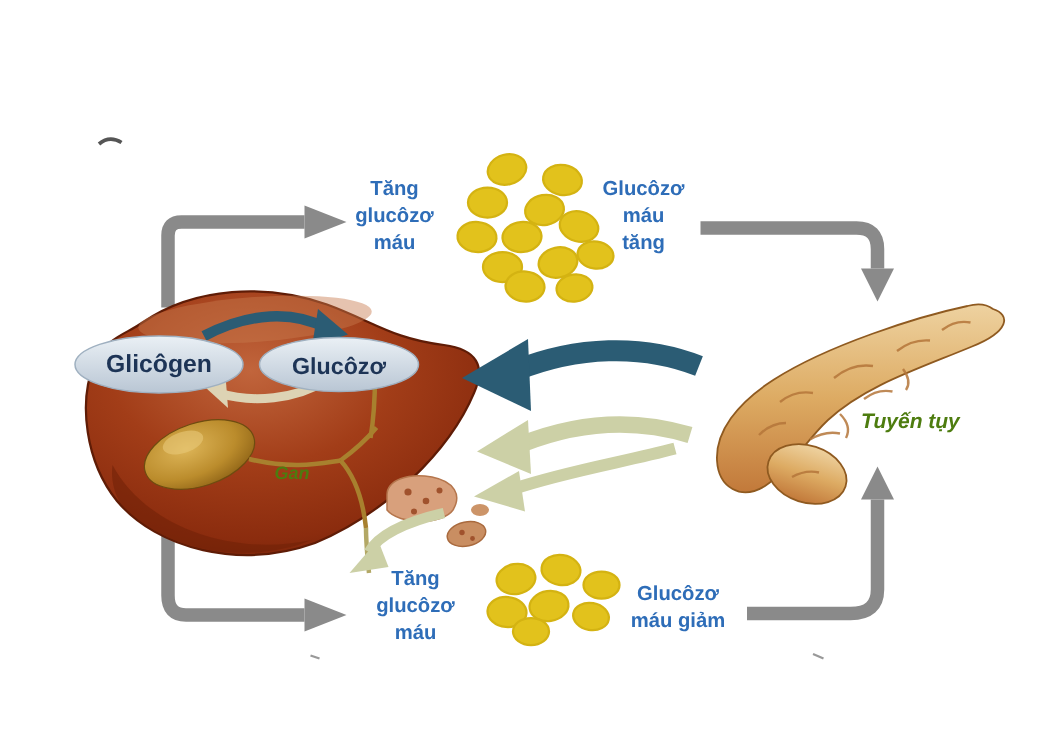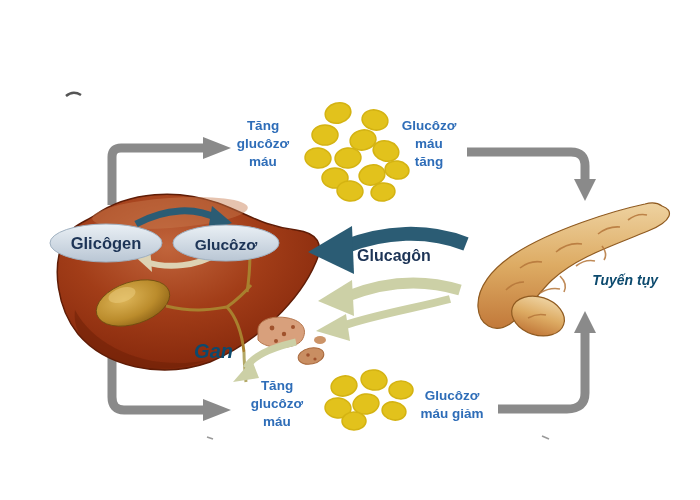--- a/index.html
+++ b/index.html
@@ -17,23 +17,23 @@
   .glicogen{left:54px;top:233px;width:104px;font-size:16.5px;}
   .glucozo{left:176px;top:235px;width:100px;font-size:15.5px;}
   .glucagon{left:348px;top:245px;width:92px;font-size:16px;}
   .insulin{left:347px;top:281px;width:80px;font-size:15px;color:#4489bd;}
   .tang{left:231px;top:117px;width:64px;}
   .gmtang{left:396px;top:117px;width:66px;}
   .giam{left:244px;top:377px;width:66px;}
   .gmgiam{left:407px;top:387px;width:90px;}
   .organ-lbl{
     position:absolute;font-style:italic;font-weight:600;
-    color:#0c4a6e;text-align:right;
+    color:#4d7c0f;text-align:left;
   }
-  .gan{left:183px;top:340px;width:50px;font-size:20px;}
+  .gan{left:183px;top:308px;width:50px;font-size:12px;}
   .tuyentuy{left:574px;top:272px;width:84px;font-size:14px;}
 </style>
 </head>
 <body>
 
 <div class="stage">
 
 <svg width="700" height="500" viewBox="0 0 700 500">
   <defs>
     <radialGradient id="liverGrad" cx="42%" cy="30%" r="80%">
@@ -177,21 +177,20 @@
 </svg>
 
 <div class="lbl blue tang">Tăng
 glucôzơ
 máu</div>
 <div class="lbl blue gmtang">Glucôzơ
 máu
 tăng</div>
 <div class="lbl navy glicogen">Glicôgen</div>
 <div class="lbl navy glucozo">Glucôzơ</div>
-<div class="lbl navy glucagon">Glucagôn</div>
 <div class="organ-lbl gan">Gan</div>
 <div class="organ-lbl tuyentuy">Tuyến tụy</div>
 <div class="lbl blue giam">Tăng
 glucôzơ
 máu</div>
 <div class="lbl blue gmgiam">Glucôzơ
 máu giảm</div>
 
 </div>
 

